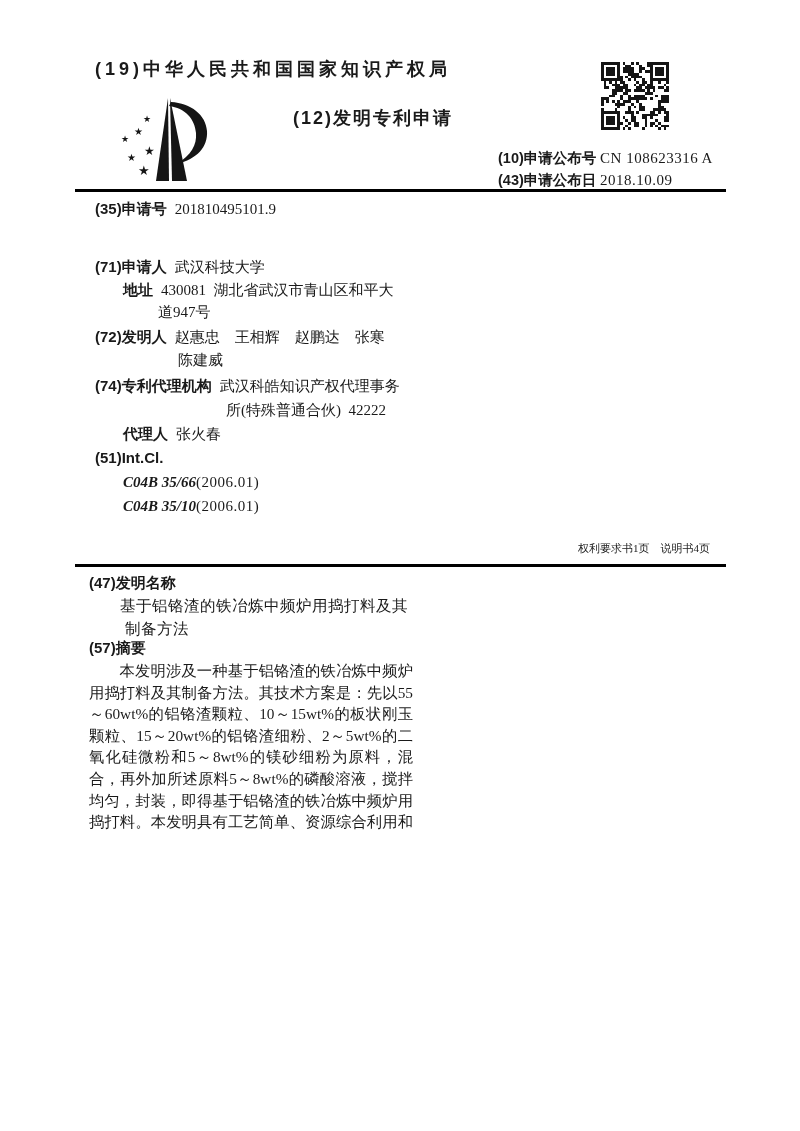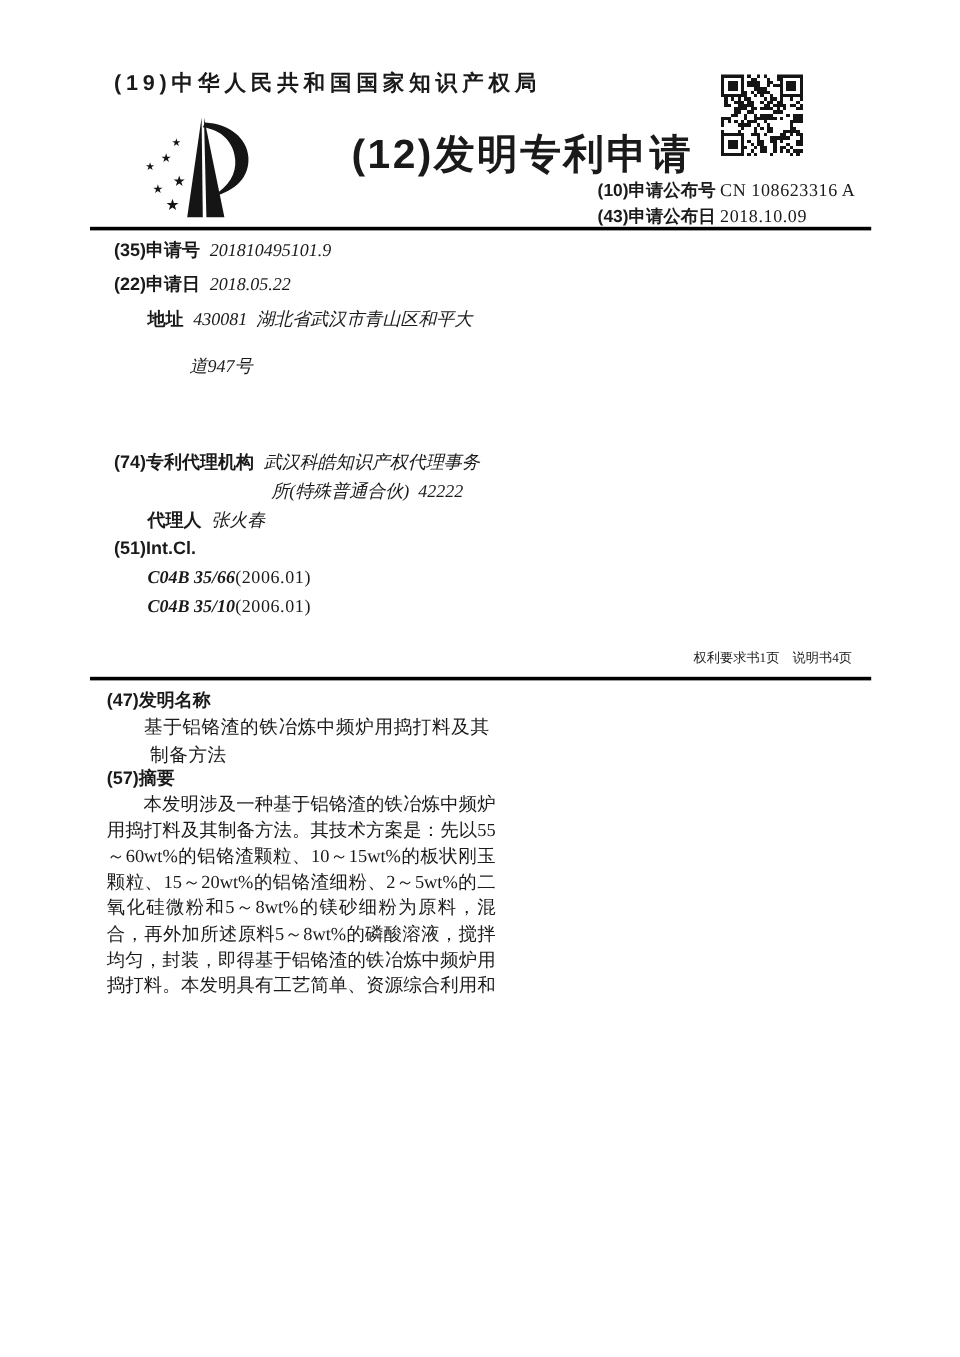--- a/index.html
+++ b/index.html
@@ -9,41 +9,41 @@
     font-family:"Liberation Serif","DejaVu Serif",serif; color:#1a1a1a;
     overflow:hidden;
   }
   .lbl { font-family:"Liberation Sans","DejaVu Sans",sans-serif; font-weight:bold; }
   .val { white-space:pre-wrap; }
 
   .office { position:absolute; left:95px; top:57px; font-size:18px; font-weight:bold;
             font-family:"Liberation Sans","DejaVu Sans",sans-serif; letter-spacing:4px; }
   .qr { position:absolute; left:599px; top:62px; width:72px; height:68px; }
   .logo { position:absolute; left:113px; top:93px; width:112px; height:92px; }
-  .doc-type { position:absolute; left:293px; top:106px; font-size:34px; font-weight:bold;
+  .doc-type { position:absolute; left:293px; top:106px; font-size:18px; font-weight:bold;
               font-family:"Liberation Sans","DejaVu Sans",sans-serif; letter-spacing:2px; }
   .pub-line { position:absolute; left:498px; font-size:15px; white-space:nowrap; }
   .pub-no { top:149px; }
   .pub-date { top:171px; }
   .pub-line .lbl { font-size:14.5px; }
   .pub-line .val { letter-spacing:0.5px; }
   .rule { position:absolute; left:75px; width:651px; height:2.5px; background:#000; }
   .rule1 { top:189px; }
   .rule2 { top:564px; }
 
   .bib { position:absolute; left:95px; font-size:15px; line-height:22.5px; width:380px; }
-  .bib .val { margin-left:8px;font-style:italic; }
+  .bib .val { margin-left:8px; }
   .g21 { top:198px; }
   .g22 { top:227px; }
   .g71 { top:256px; }
   .g72 { top:326px; }
   .g74 { top:374px; line-height:23.5px; }
   .g51 { top:446px; line-height:24px; }
   .indent1 { padding-left:28px; }
-  .addr2 { padding-left:55px;margin-top:16px; }
+  .addr2 { padding-left:55px; }
   .inv2 { padding-left:75px; }
   .agency2 { padding-left:123px; }
   .code { font-style:italic; font-weight:bold; }
   .version { letter-spacing:0.5px;margin-top:44px; }
 
   .pages-note { position:absolute; right:90px; top:541px; font-size:11px;margin-left:29px; }
 
   .sec-label { position:absolute; left:89px; font-size:15px; }
   .sec54 { top:574px; }
   .sec57 { top:639px; }
@@ -402,31 +402,37 @@
     <span class="lbl">(43)申请公布日</span>
     <span class="val">2018.10.09</span>
   </div>
 
   <div class="rule rule1"></div>
 
   <div class="bib g21">
     <span class="lbl">(35)申请号</span><span class="val">201810495101.9</span>
   </div>
 
-  <div class="bib g22">
-    <span class="lbl">(22)申请日</span><span class="val">2018.05.22</span>
-  </div>
 
   <div class="bib g71">
+    <div>
+      <span class="lbl">(71)申请人</span><span class="val">武汉科技大学</span>
+    </div>
     <div class="indent1">
       <span class="lbl">地址</span><span class="val">430081  湖北省武汉市青山区和平大</span>
     </div>
     <div class="addr2 val">道947号</div>
   </div>
 
+  <div class="bib g72">
+    <div>
+      <span class="lbl">(72)发明人</span><span class="val">赵惠忠　王相辉　赵鹏达　张寒</span>
+    </div>
+    <div class="inv2 val">陈建威</div>
+  </div>
 
   <div class="bib g74">
     <div>
       <span class="lbl">(74)专利代理机构</span><span class="val">武汉科皓知识产权代理事务</span>
     </div>
     <div class="agency2 val">所(特殊普通合伙)  42222</div>
     <div class="indent1">
       <span class="lbl">代理人</span><span class="val">张火春</span>
     </div>
   </div>

